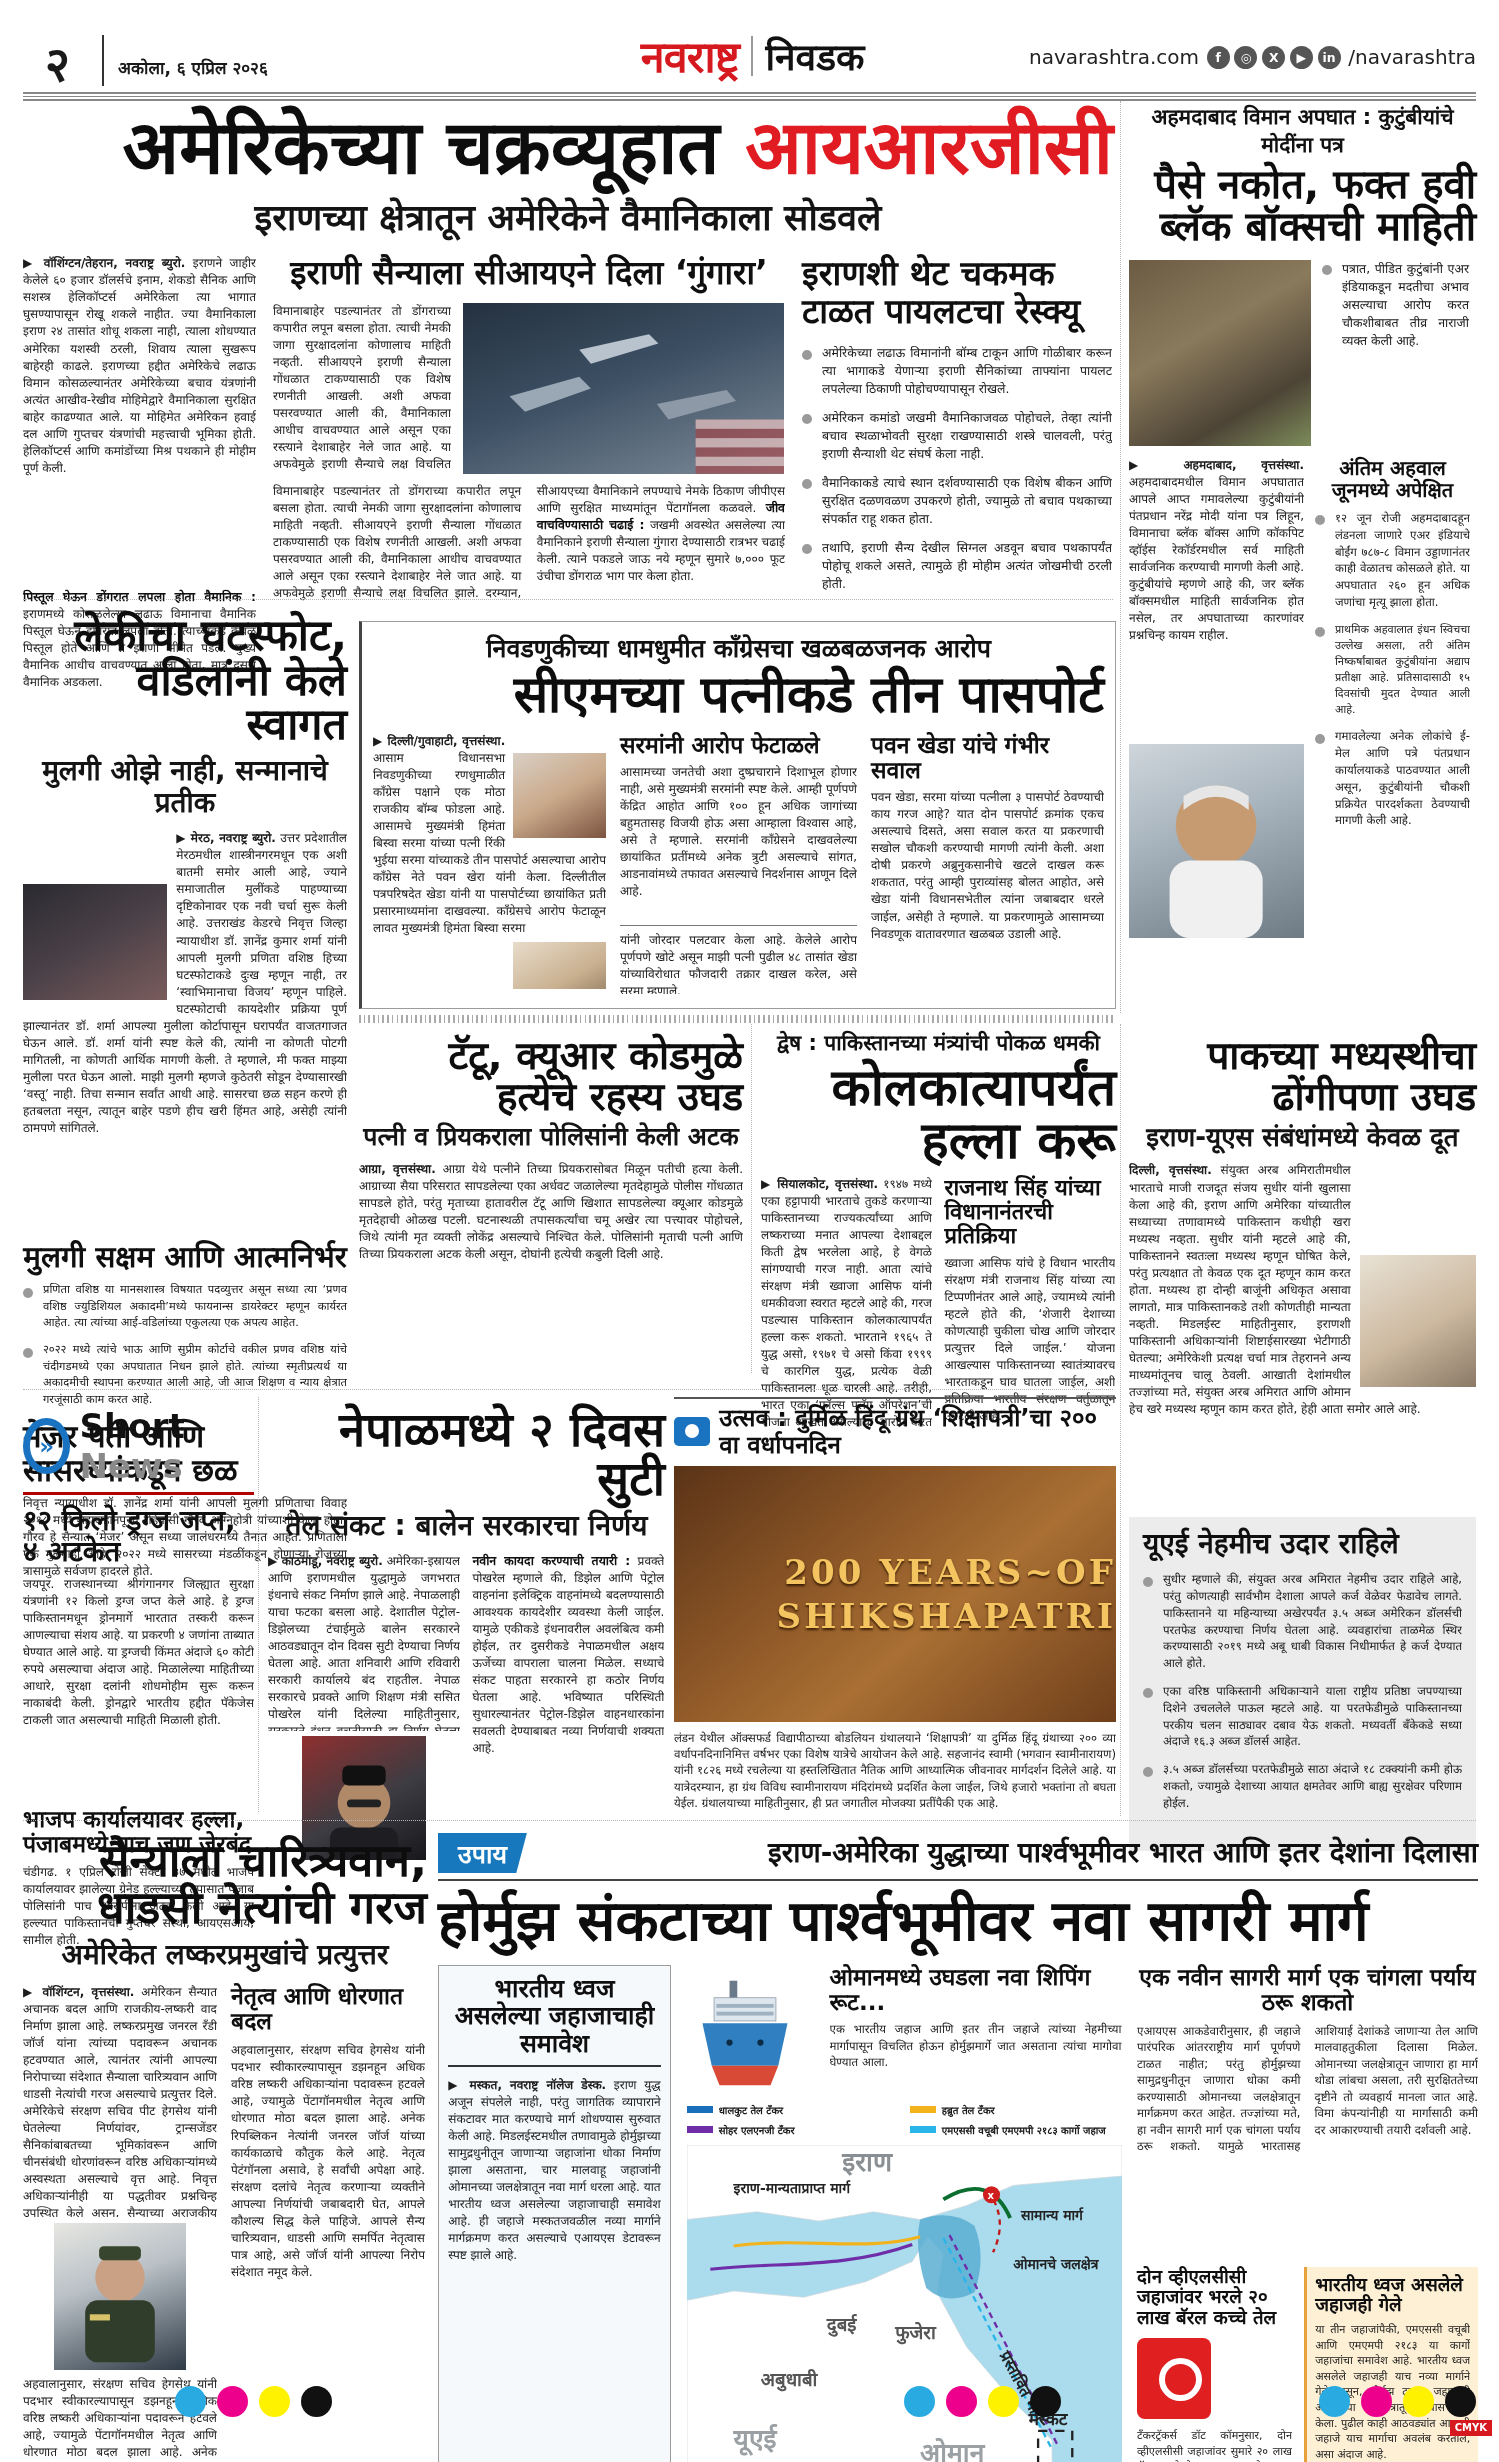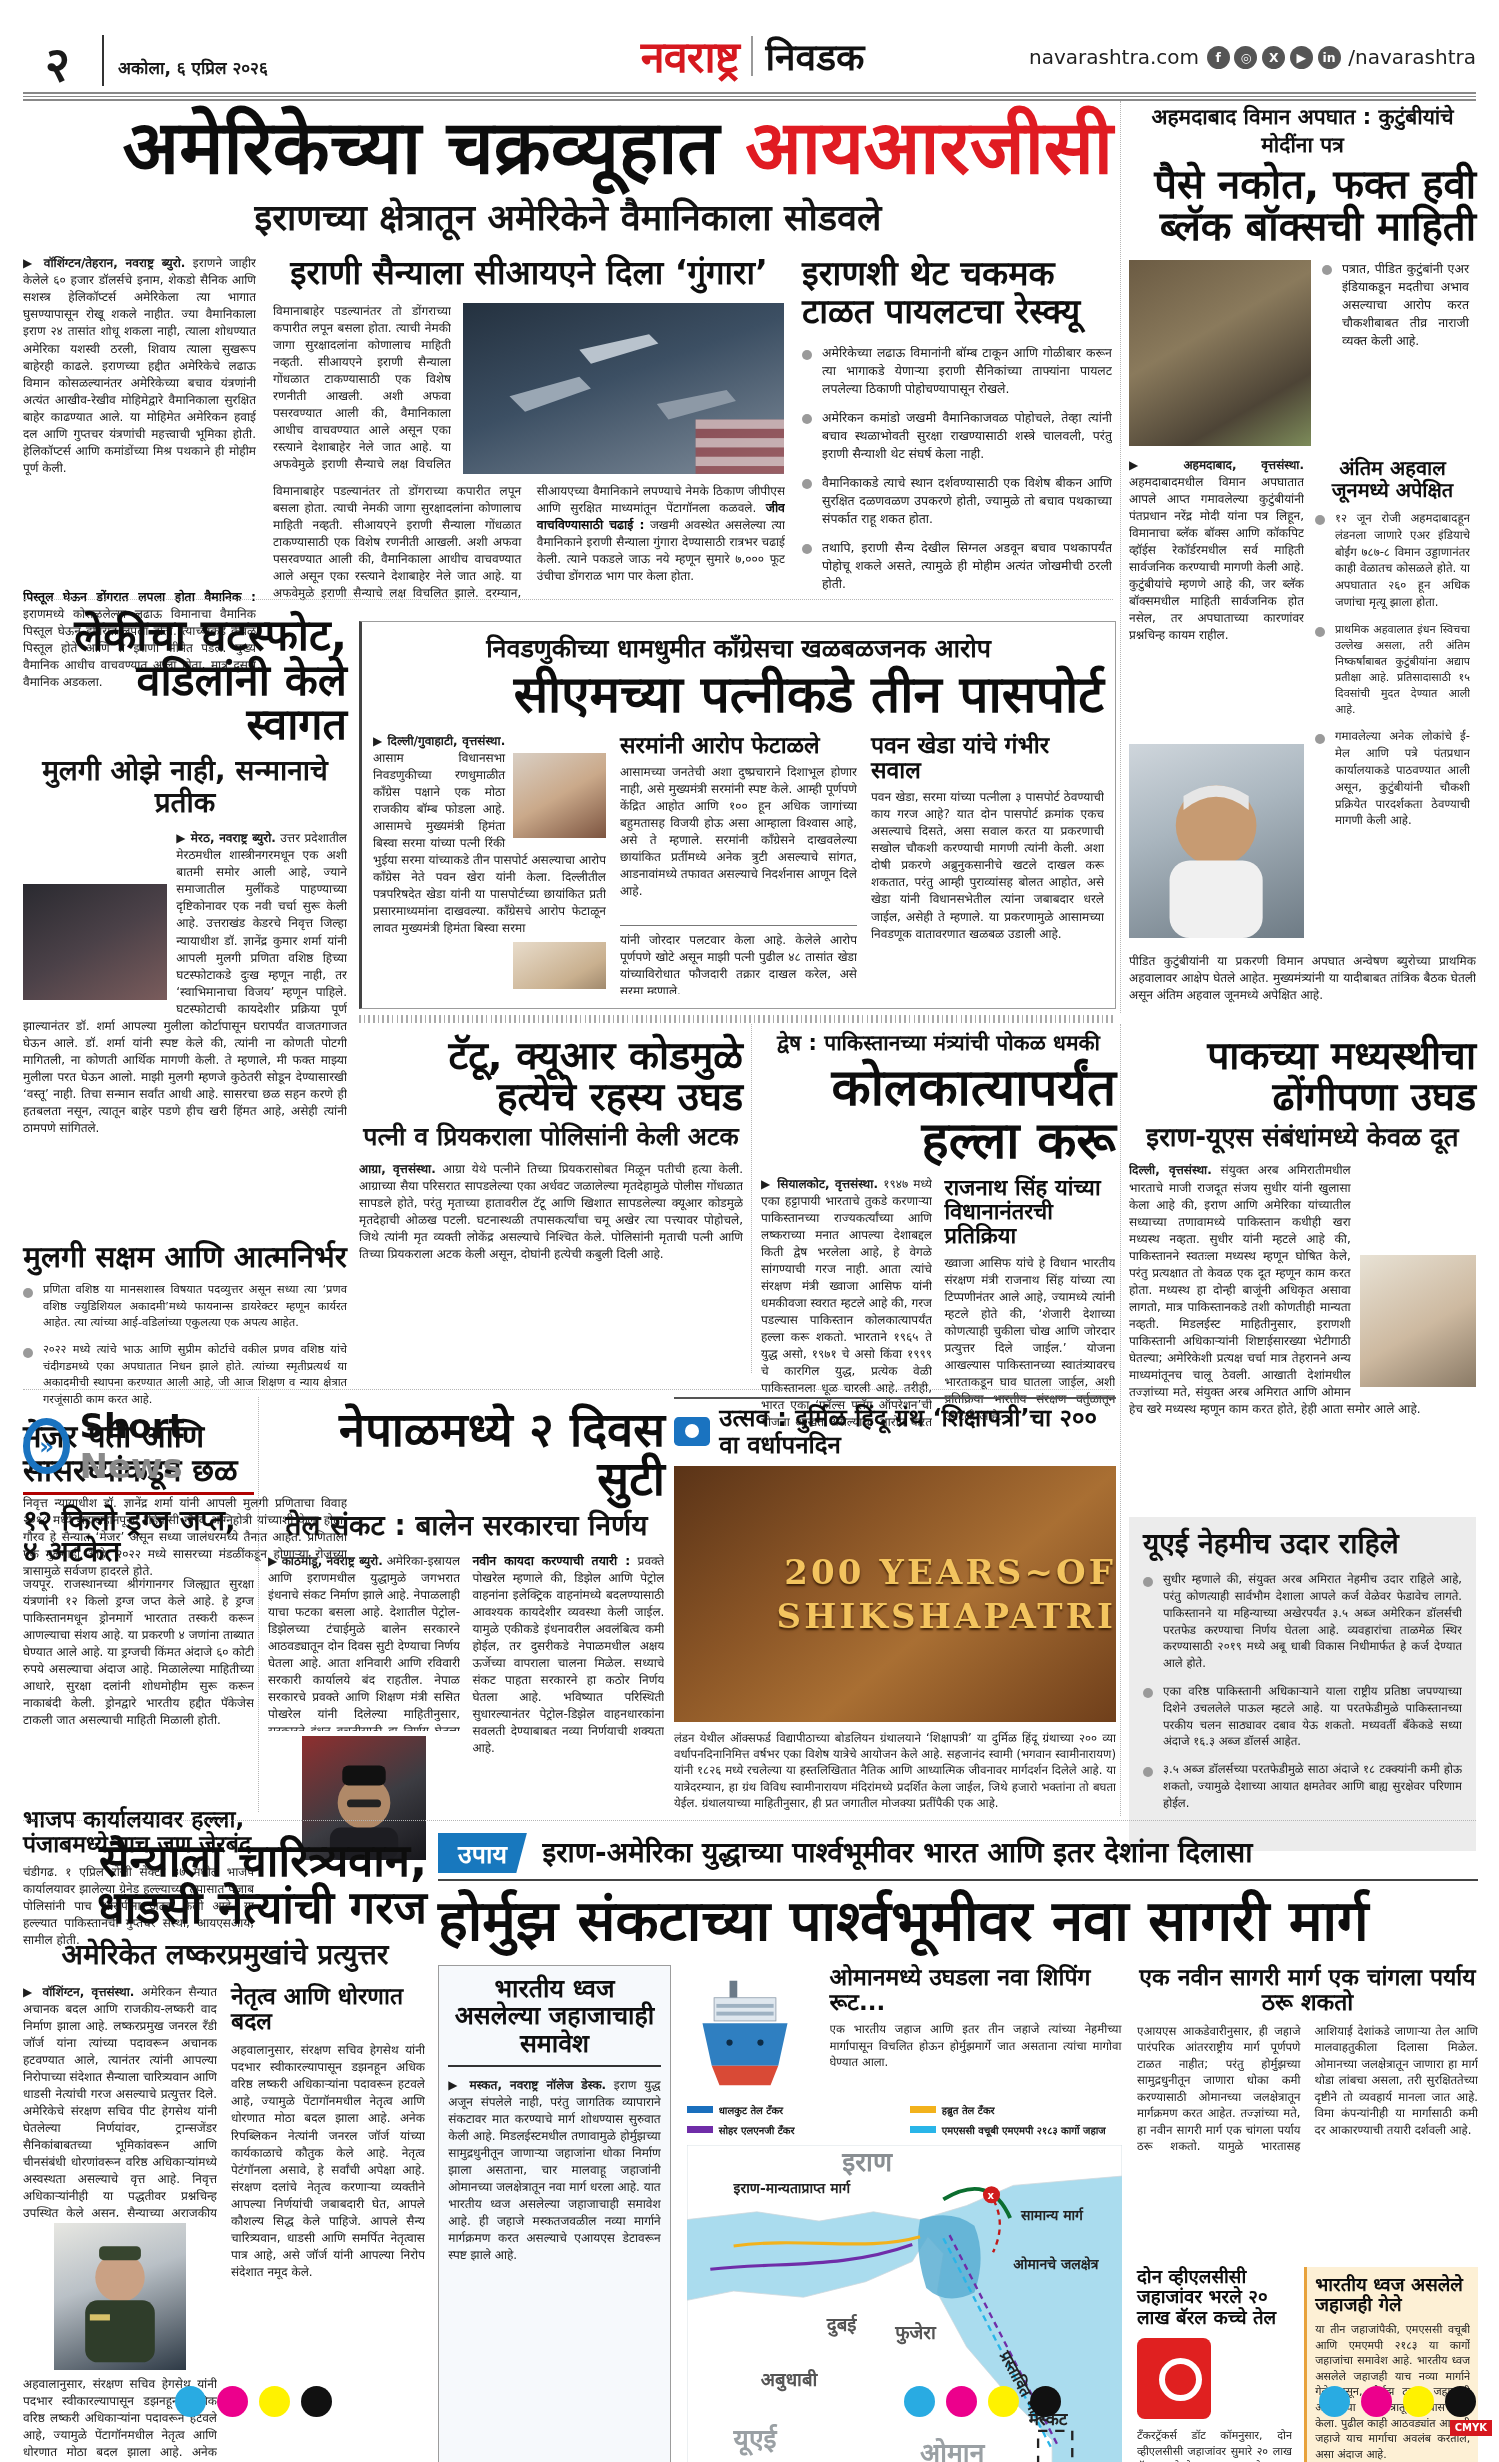--- a/index.html
+++ b/index.html
@@ -172,21 +172,20 @@
       </div>
       <div style="width:155px;flex:none;">
         <div class="subhead" style="font-size:20px;text-align:center;">अंतिम अहवाल जूनमध्ये अपेक्षित</div>
         <ul class="bullets" style="margin-top:9.3px;height:435px;overflow:hidden;">
           <li style="font-size:11.6px;">१२ जून रोजी अहमदाबादहून लंडनला जाणारे एअर इंडियाचे बोईंग ७८७-८ विमान उड्डाणानंतर काही वेळातच कोसळले होते. या अपघातात २६० हून अधिक जणांचा मृत्यू झाला होता.</li>
           <li style="font-size:11px;">प्राथमिक अहवालात इंधन स्विचचा उल्लेख असला, तरी अंतिम निष्कर्षांबाबत कुटुंबीयांना अद्याप प्रतीक्षा आहे. प्रतिसादासाठी १५ दिवसांची मुदत देण्यात आली आहे.</li>
           <li style="font-size:11.6px;">गमावलेल्या अनेक लोकांचे ई-मेल आणि पत्रे पंतप्रधान कार्यालयाकडे पाठवण्यात आली असून, कुटुंबीयांनी चौकशी प्रक्रियेत पारदर्शकता ठेवण्याची मागणी केली आहे.</li>
         </ul>
       </div>
     </div>
-    <div class="body-txt" style="margin-top:7.8px;height:109px;">पीडित कुटुंबीयांनी या प्रकरणी विमान अपघात अन्वेषण ब्युरोच्या प्राथमिक अहवालावर आक्षेप घेतले आहेत. मुख्यमंत्र्यांनी या यादीबाबत तांत्रिक बैठक घेतली असून अंतिम अहवाल जूनमध्ये अपेक्षित आहे.</div>
   </div>
 
   <div class="abs hdot" style="left:23px;top:599px;width:1090px;"></div>
   <div class="abs" style="left:23px;top:613px;width:324px;">
     <div class="hl" style="font-size:43px;">लेकीचा घटस्फोट, वडिलांनी केले स्वागत</div>
     <div class="deck" style="font-size:28px;margin-top:7.8px;">मुलगी ओझे नाही, सन्मानाचे प्रतीक</div>
     <div class="body-txt" style="margin-top:11px;height:404px;">
       <div class="photo" style="float:left;width:144px;height:116px;margin:54px 9.3px 4.7px 0;background:linear-gradient(150deg,#2a2a30 0%,#4b4148 50%,#7a5c5c 100%);"></div>
       <span class="byline">▶ <span>मेरठ, नवराष्ट्र ब्युरो.</span></span>
       <span>उत्तर प्रदेशातील मेरठमधील शास्त्रीनगरमधून एक अशी बातमी समोर आली आहे, ज्याने समाजातील मुलींकडे पाहण्याच्या दृष्टिकोनावर एक नवी चर्चा सुरू केली आहे. उत्तराखंड केडरचे निवृत्त जिल्हा न्यायाधीश डॉ. ज्ञानेंद्र कुमार शर्मा यांनी आपली मुलगी प्रणिता वशिष्ठ हिच्या घटस्फोटाकडे दुःख म्हणून नाही, तर ‘स्वाभिमानाचा विजय’ म्हणून पाहिले. घटस्फोटाची कायदेशीर प्रक्रिया पूर्ण झाल्यानंतर डॉ. शर्मा आपल्या मुलीला कोर्टापासून घरापर्यंत वाजतगाजत घेऊन आले. डॉ. शर्मा यांनी स्पष्ट केले की, त्यांनी ना कोणती पोटगी मागितली, ना कोणती आर्थिक मागणी केली. ते म्हणाले, मी फक्त माझ्या मुलीला परत घेऊन आलो. माझी मुलगी म्हणजे कुठेतरी सोडून देण्यासारखी ‘वस्तू’ नाही. तिचा सन्मान सर्वांत आधी आहे. सासरचा छळ सहन करणे ही हतबलता नसून, त्यातून बाहेर पडणे हीच खरी हिंमत आहे, असेही त्यांनी ठामपणे सांगितले.</span>
@@ -348,21 +347,21 @@
         <div class="body-txt" style="margin-top:6.2px;height:140px;">अहवालानुसार, संरक्षण सचिव हेगसेथ यांनी पदभार स्वीकारल्यापासून डझनहून अधिक वरिष्ठ लष्करी अधिकाऱ्यांना पदावरून हटवले आहे, ज्यामुळे पेंटागॉनमधील नेतृत्व आणि धोरणात मोठा बदल झाला आहे. अनेक रिपब्लिकन नेत्यांनी जनरल जॉर्ज यांच्या कार्यकाळाचे कौतुक केले आहे. नेतृत्व पेटंगॉनला असावे, हे सर्वांची अपेक्षा आहे. संरक्षण दलांचे नेतृत्व करणाऱ्या व्यक्तीने आपल्या निर्णयांची जबाबदारी घेत, आपले कौशल्य सिद्ध केले पाहिजे. आपले सैन्य चारित्र्यवान, धाडसी आणि समर्पित नेतृत्वास पात्र आहे, असे जॉर्ज यांनी आपल्या निरोप संदेशात नमूद केले.</div>
       </div>
       <div style="width:194px;flex:none;">
         <div class="subhead" style="font-size:23px;">नेतृत्व आणि धोरणात बदल</div>
         <div class="body-txt" style="margin-top:7.8px;height:497px;">अहवालानुसार, संरक्षण सचिव हेगसेथ यांनी पदभार स्वीकारल्यापासून डझनहून अधिक वरिष्ठ लष्करी अधिकाऱ्यांना पदावरून हटवले आहे, ज्यामुळे पेंटागॉनमधील नेतृत्व आणि धोरणात मोठा बदल झाला आहे. अनेक रिपब्लिकन नेत्यांनी जनरल जॉर्ज यांच्या कार्यकाळाचे कौतुक केले आहे. नेतृत्व पेटंगॉनला असावे, हे सर्वांची अपेक्षा आहे. संरक्षण दलांचे नेतृत्व करणाऱ्या व्यक्तीने आपल्या निर्णयांची जबाबदारी घेत, आपले कौशल्य सिद्ध केले पाहिजे. आपले सैन्य चारित्र्यवान, धाडसी आणि समर्पित नेतृत्वास पात्र आहे, असे जॉर्ज यांनी आपल्या निरोप संदेशात नमूद केले.</div>
       </div>
     </div>
   </div>
 
   <div class="abs" style="left:438px;top:1833px;width:1040px;">
-    <div style="display:flex;align-items:center;gap:15.5px;border-bottom:2.3px solid #444;padding-bottom:6.2px;">
+    <div style="display:flex;align-items:center;gap:15.5px;border-bottom:2.3px solid #444;padding-bottom:6.2px;justify-content:space-between;">
       <span class="tag">उपाय</span>
       <span class="subhead" style="font-size:28px;">इराण-अमेरिका युद्धाच्या पार्श्वभूमीवर भारत आणि इतर देशांना दिलासा</span>
     </div>
     <div class="hl" style="font-size:56px;margin-top:11px;text-align:left;">होर्मुझ संकटाच्या पार्श्वभूमीवर नवा सागरी मार्ग</div>
 
     <div style="display:flex;gap:15.5px;margin-top:14px;">
 
       <div class="boxed" style="width:233px;flex:none;padding:9.3px;height:543px;box-sizing:border-box;background:#f6f9fc;">
         <div class="subhead" style="font-size:25px;text-align:center;border-bottom:2.3px solid #333;padding-bottom:7.8px;">भारतीय ध्वज असलेल्या जहाजाचाही समावेश</div>
         <div class="body-txt" style="margin-top:9.3px;height:466px;">

